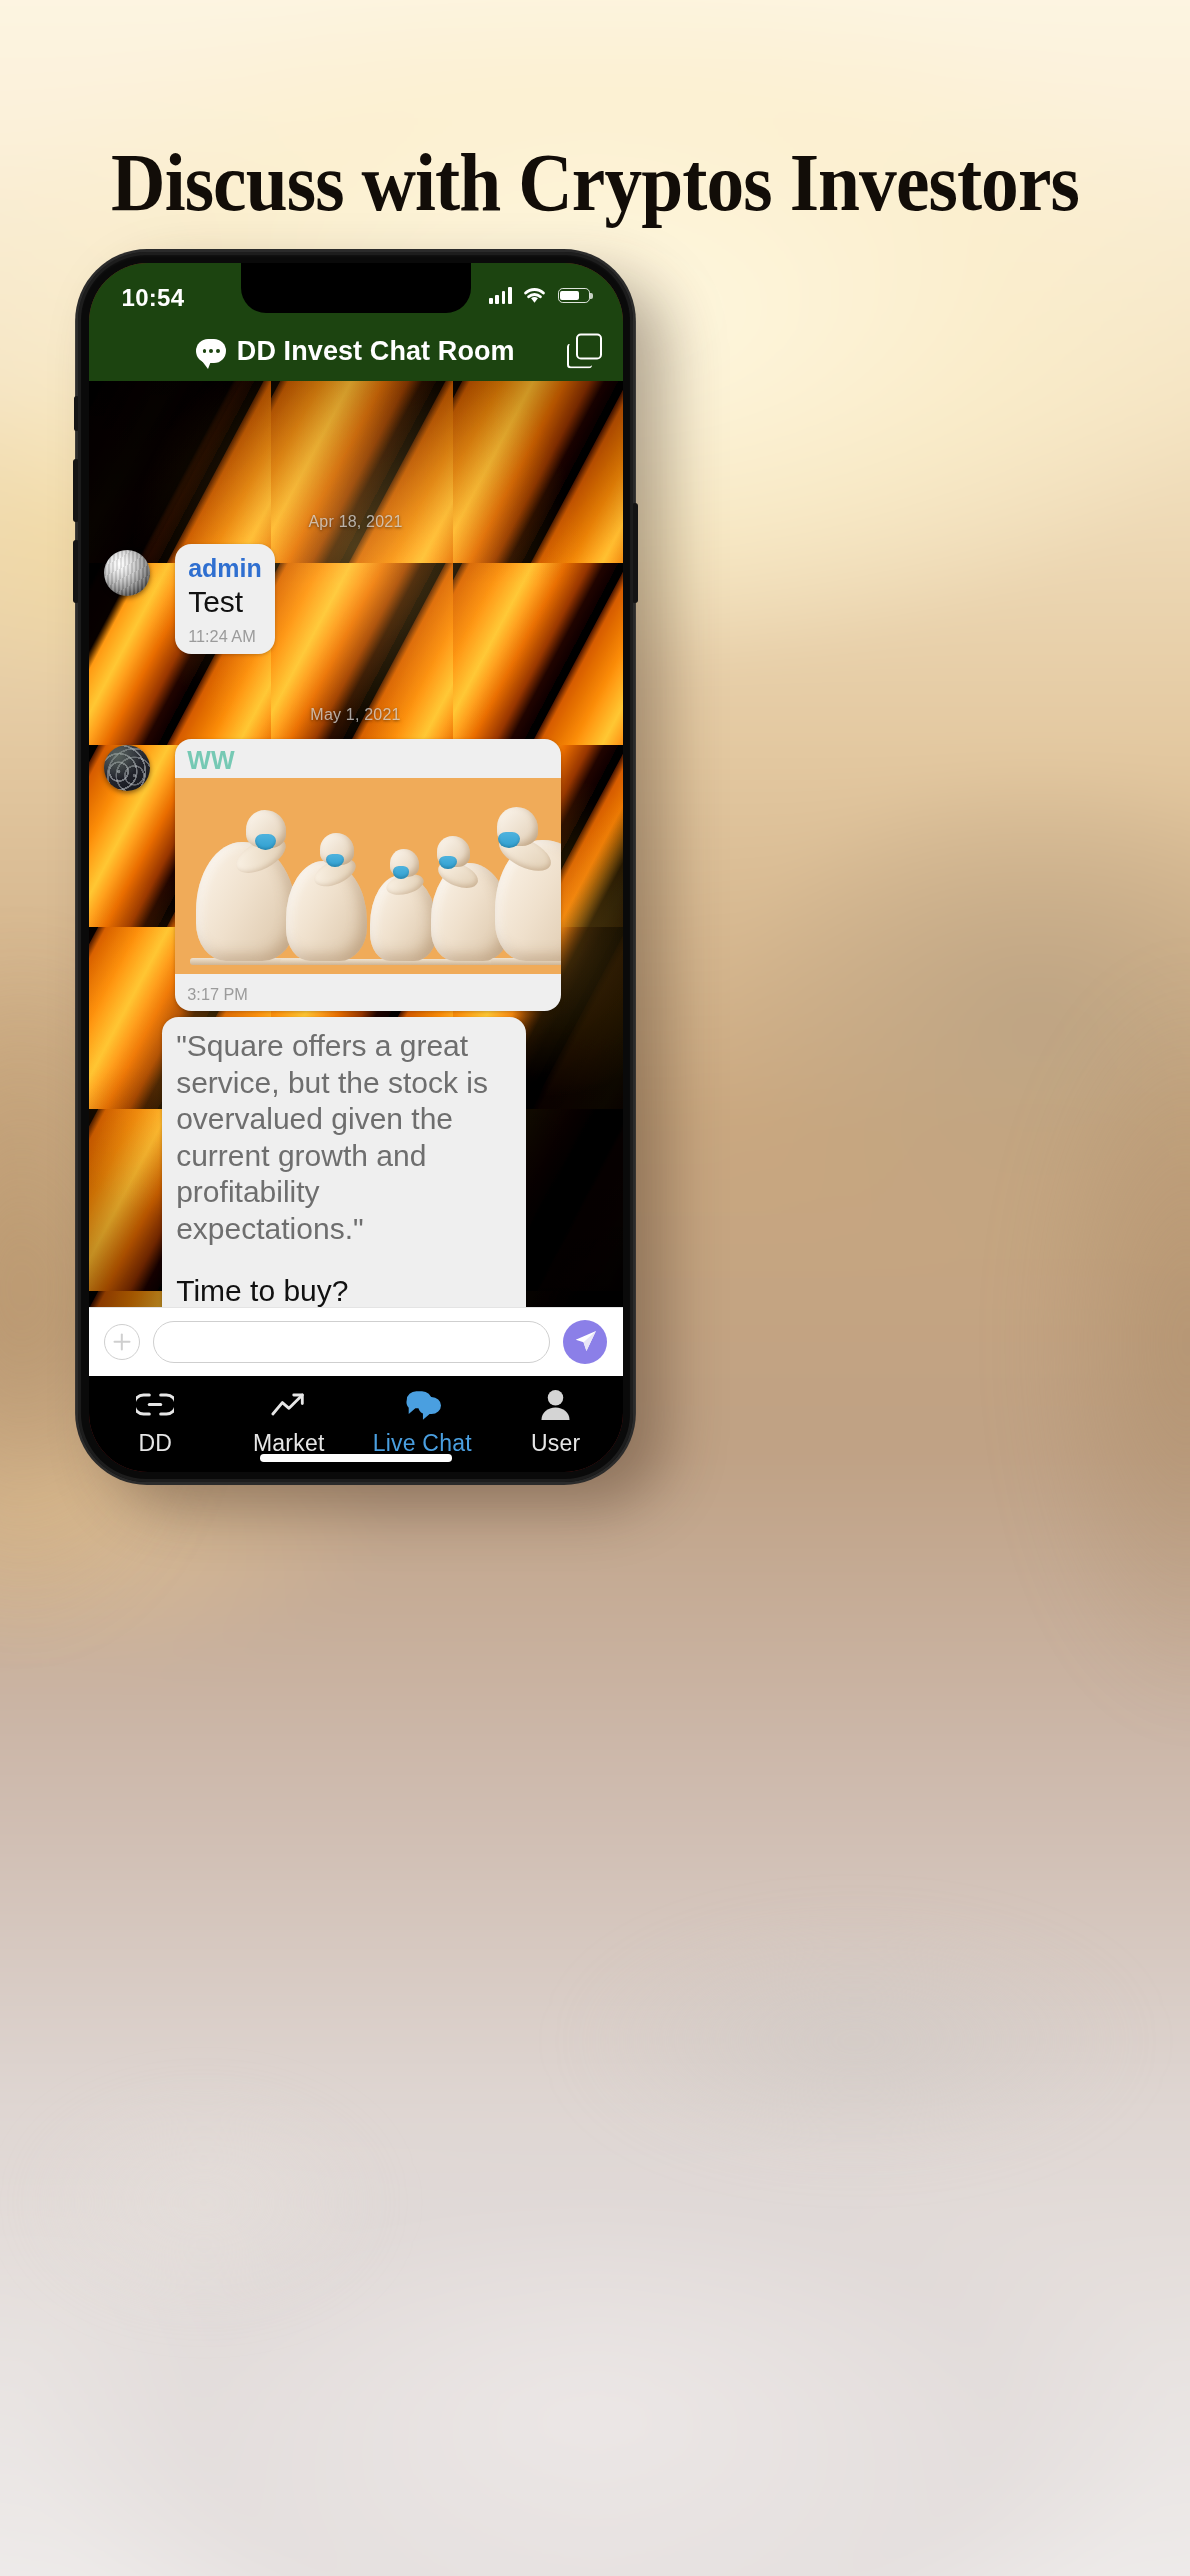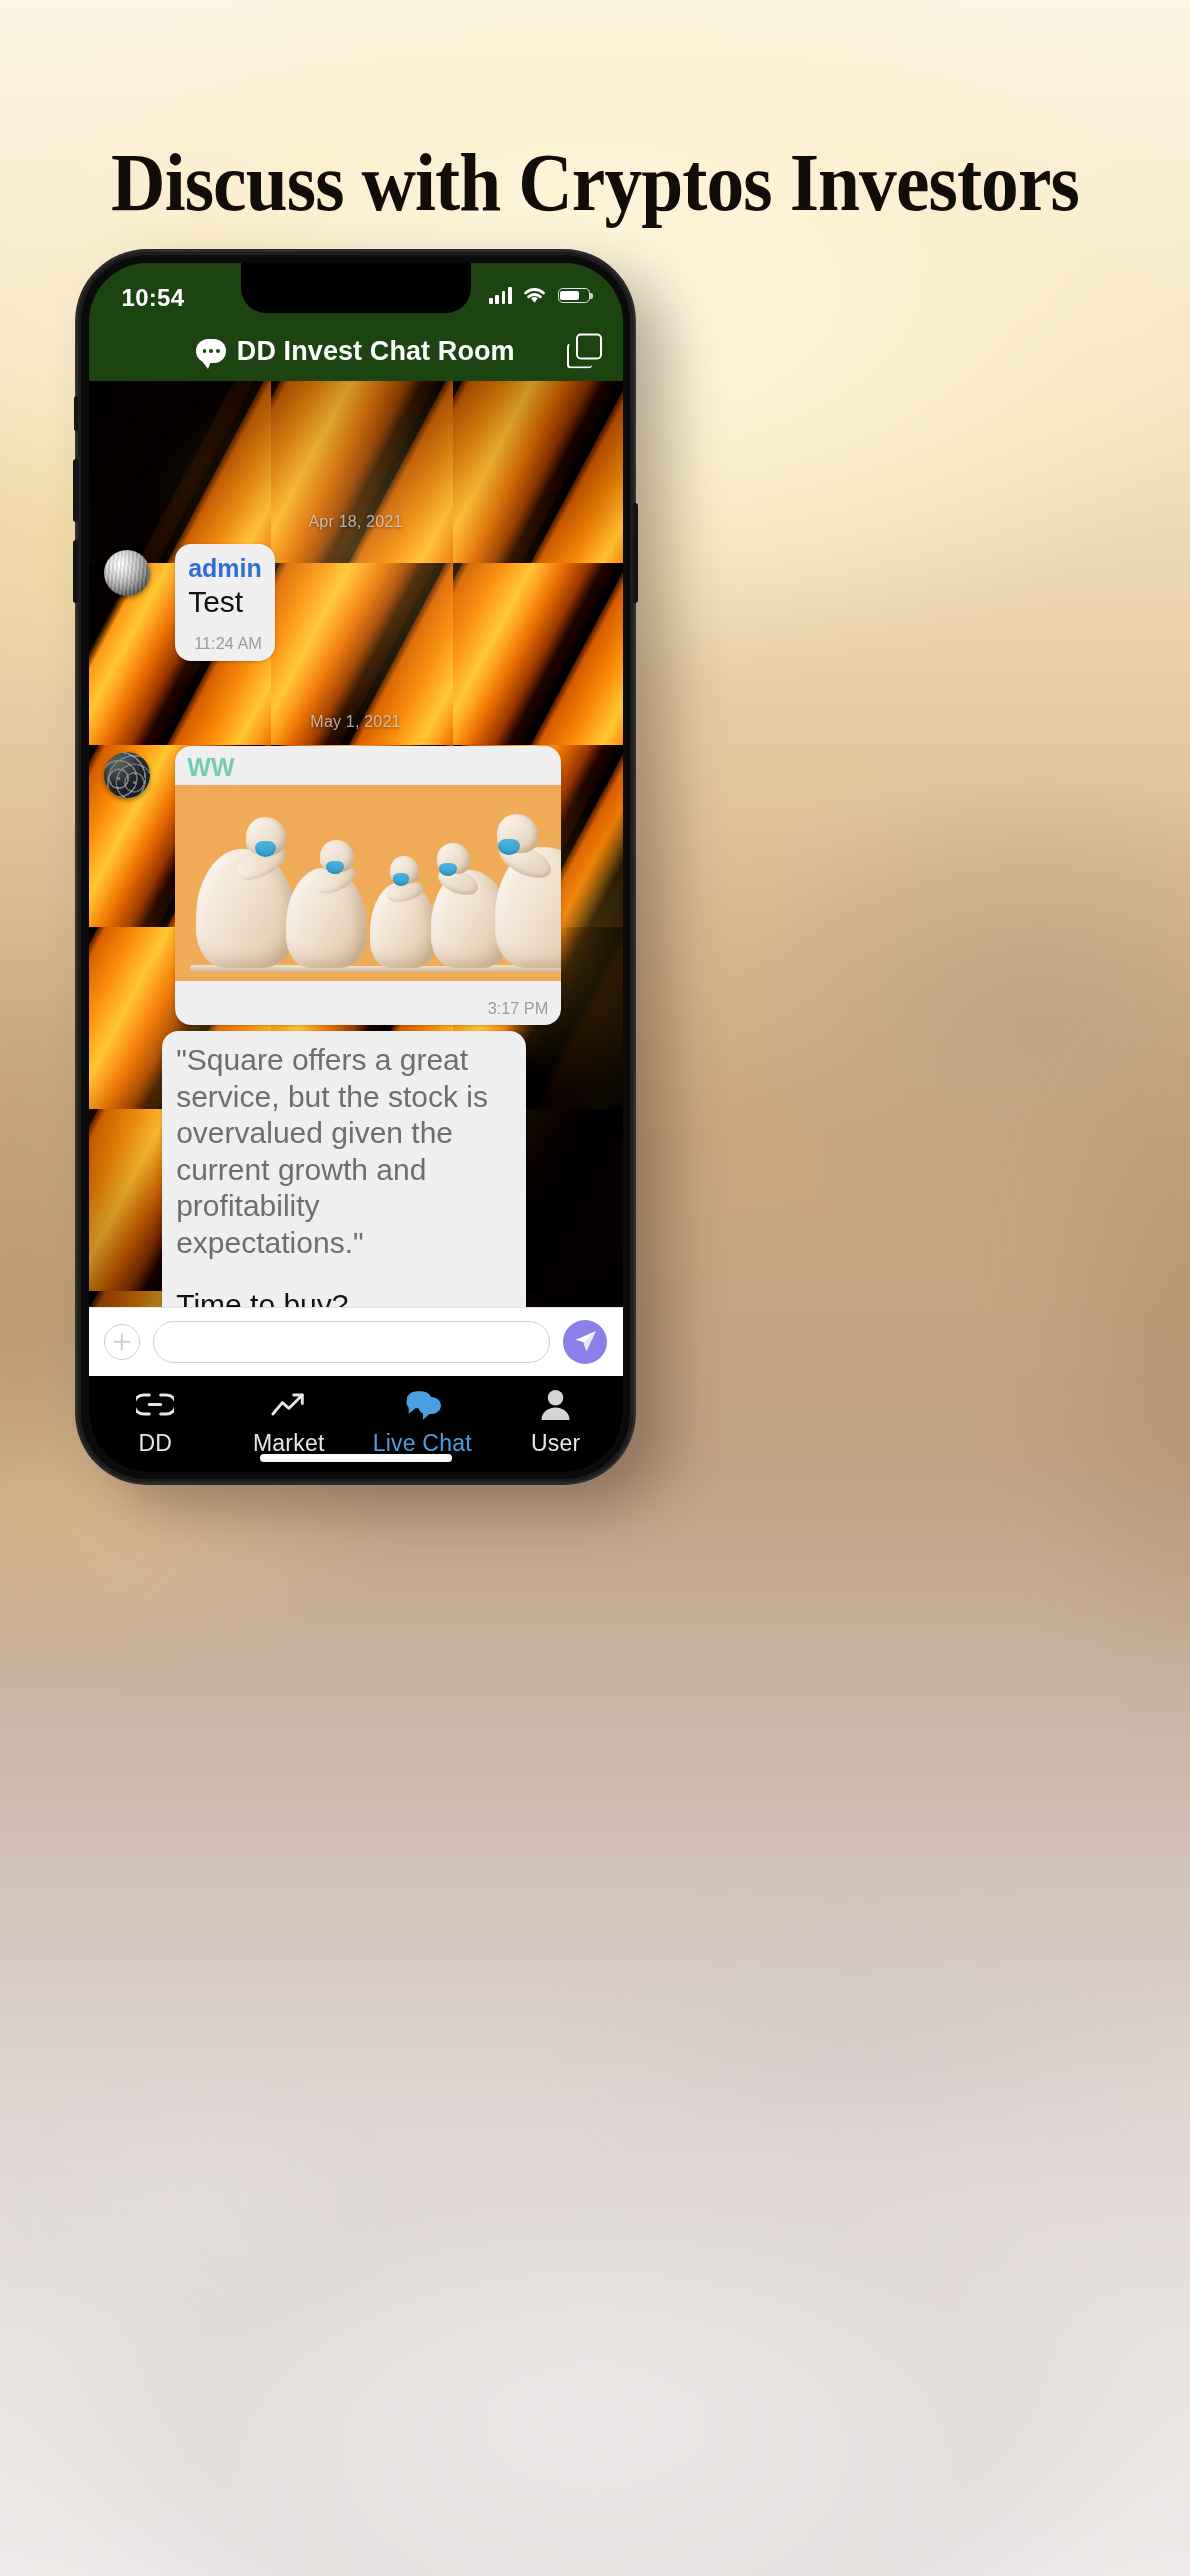--- a/index.html
+++ b/index.html
@@ -216,21 +216,21 @@
     background:#efefef;
     border-radius:16.3px;
     box-shadow:0 1px 3.8px rgba(0,0,0,.22);
     overflow:hidden;
   }
   .bubble.text{ padding:9.6px 13.4px 7.7px 13.4px; max-width:316px; }
   .sender{ font-size:25px; font-weight:700; line-height:1.15; margin-bottom:1px; }
   .sender.admin{ color:#2f6fd0; }
   .sender.ww{ color:#76c9b4; }
   .body-line{ font-size:30px; color:#111; line-height:1.22; }
-  .time{ font-size:16.3px; color:#9b9b9b; margin-top:15px; line-height:1.1;text-align:right; }
+  .time{ font-size:16.3px; color:#9b9b9b; margin-top:8px; line-height:1.1; }
 
   
   .bubble.media{ width:386px; }
   .media-head{ padding:6.7px 12.5px 2.9px 12.5px; }
   .media-img{
     width:100%; height:196px;
     background:#f0ab59;
     position:relative; overflow:hidden;
   }
   .media-foot{ padding:3.8px 12.5px 6.7px 12.5px; }

